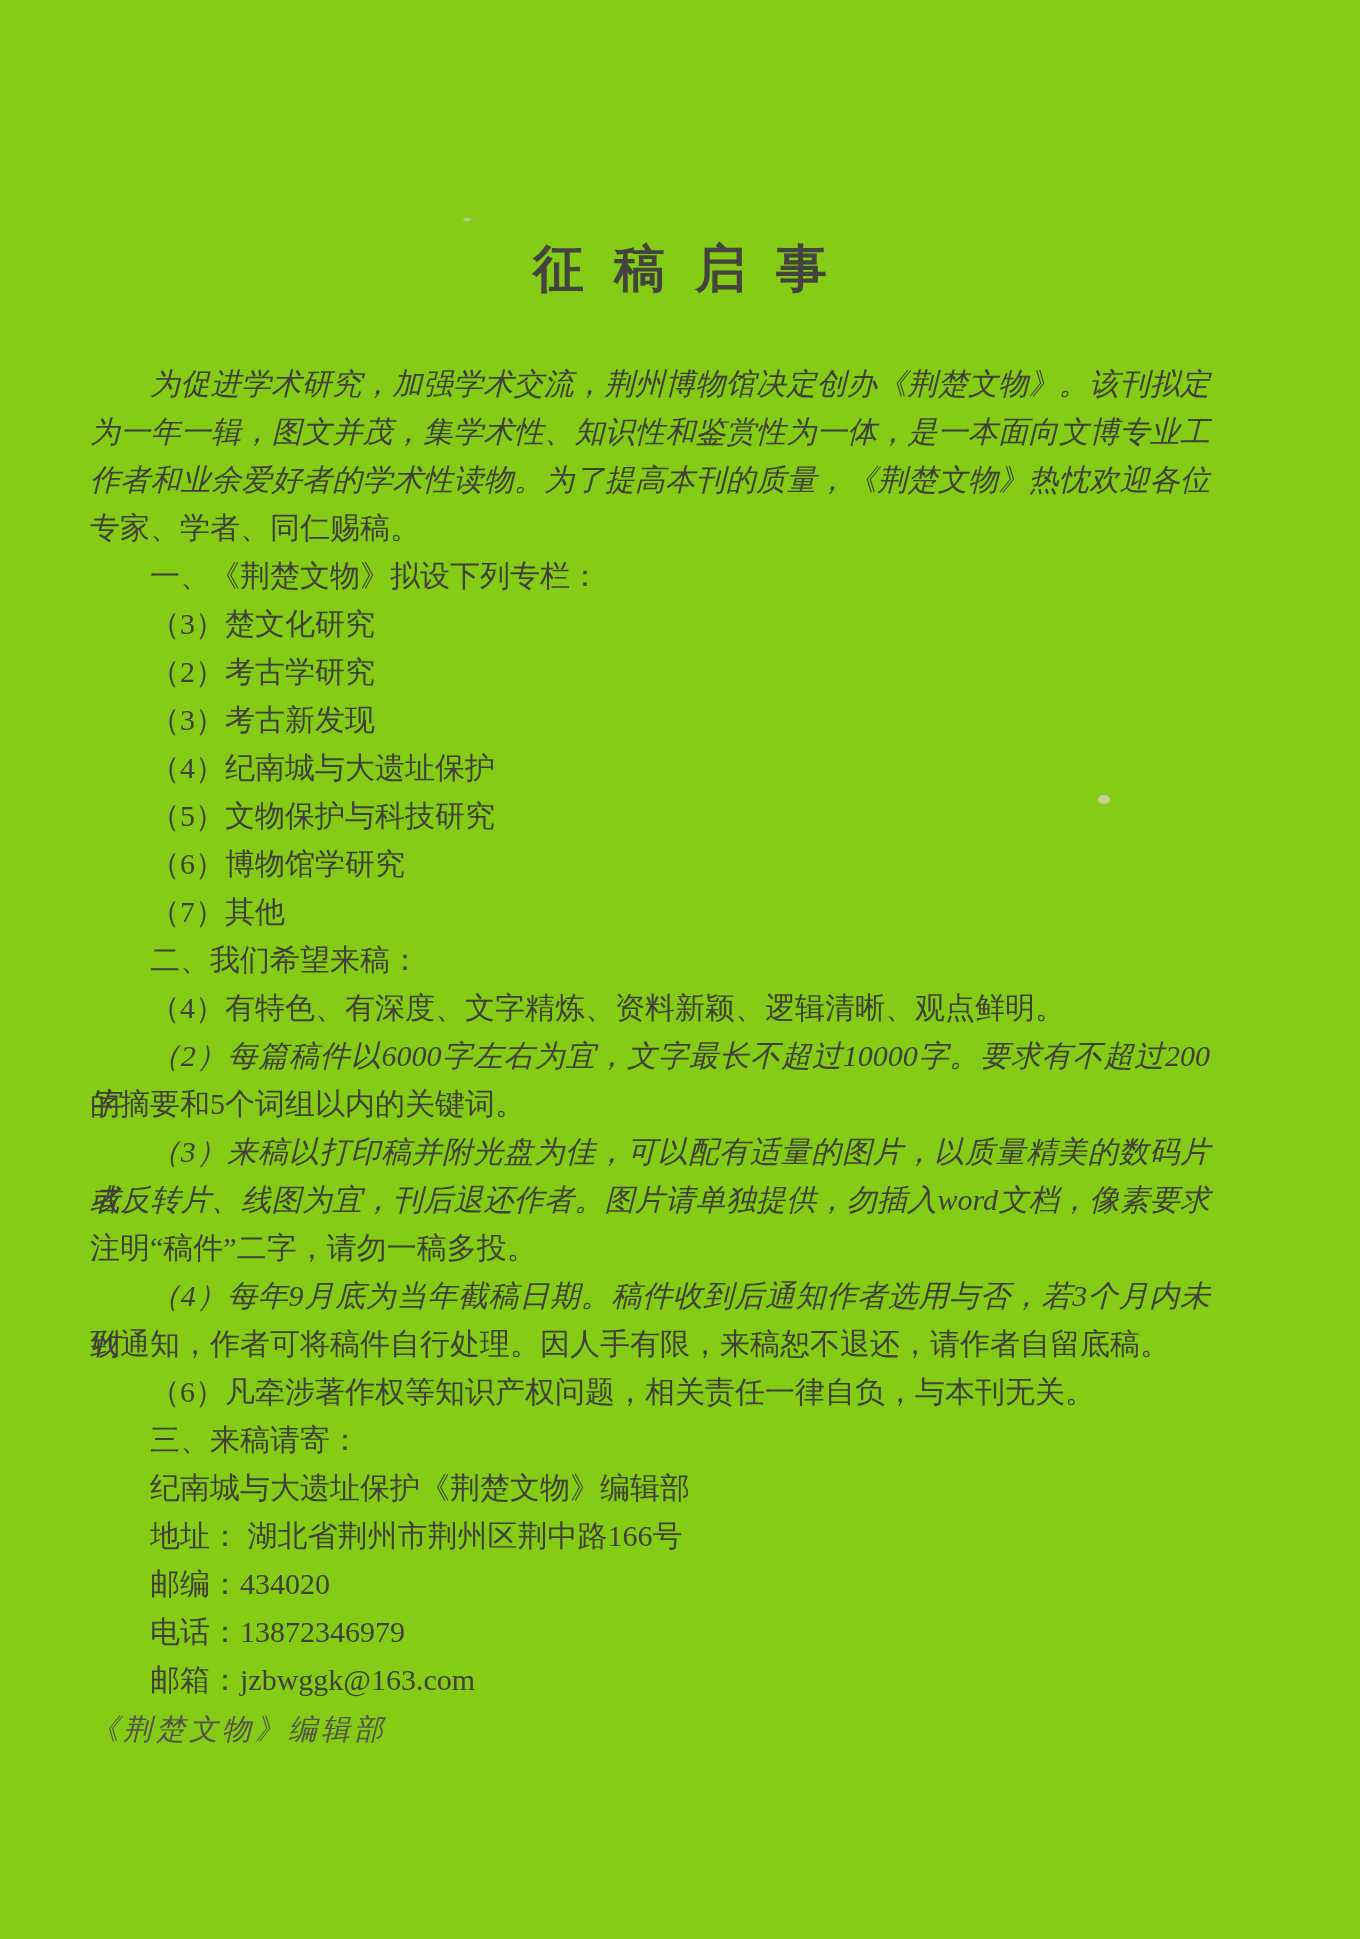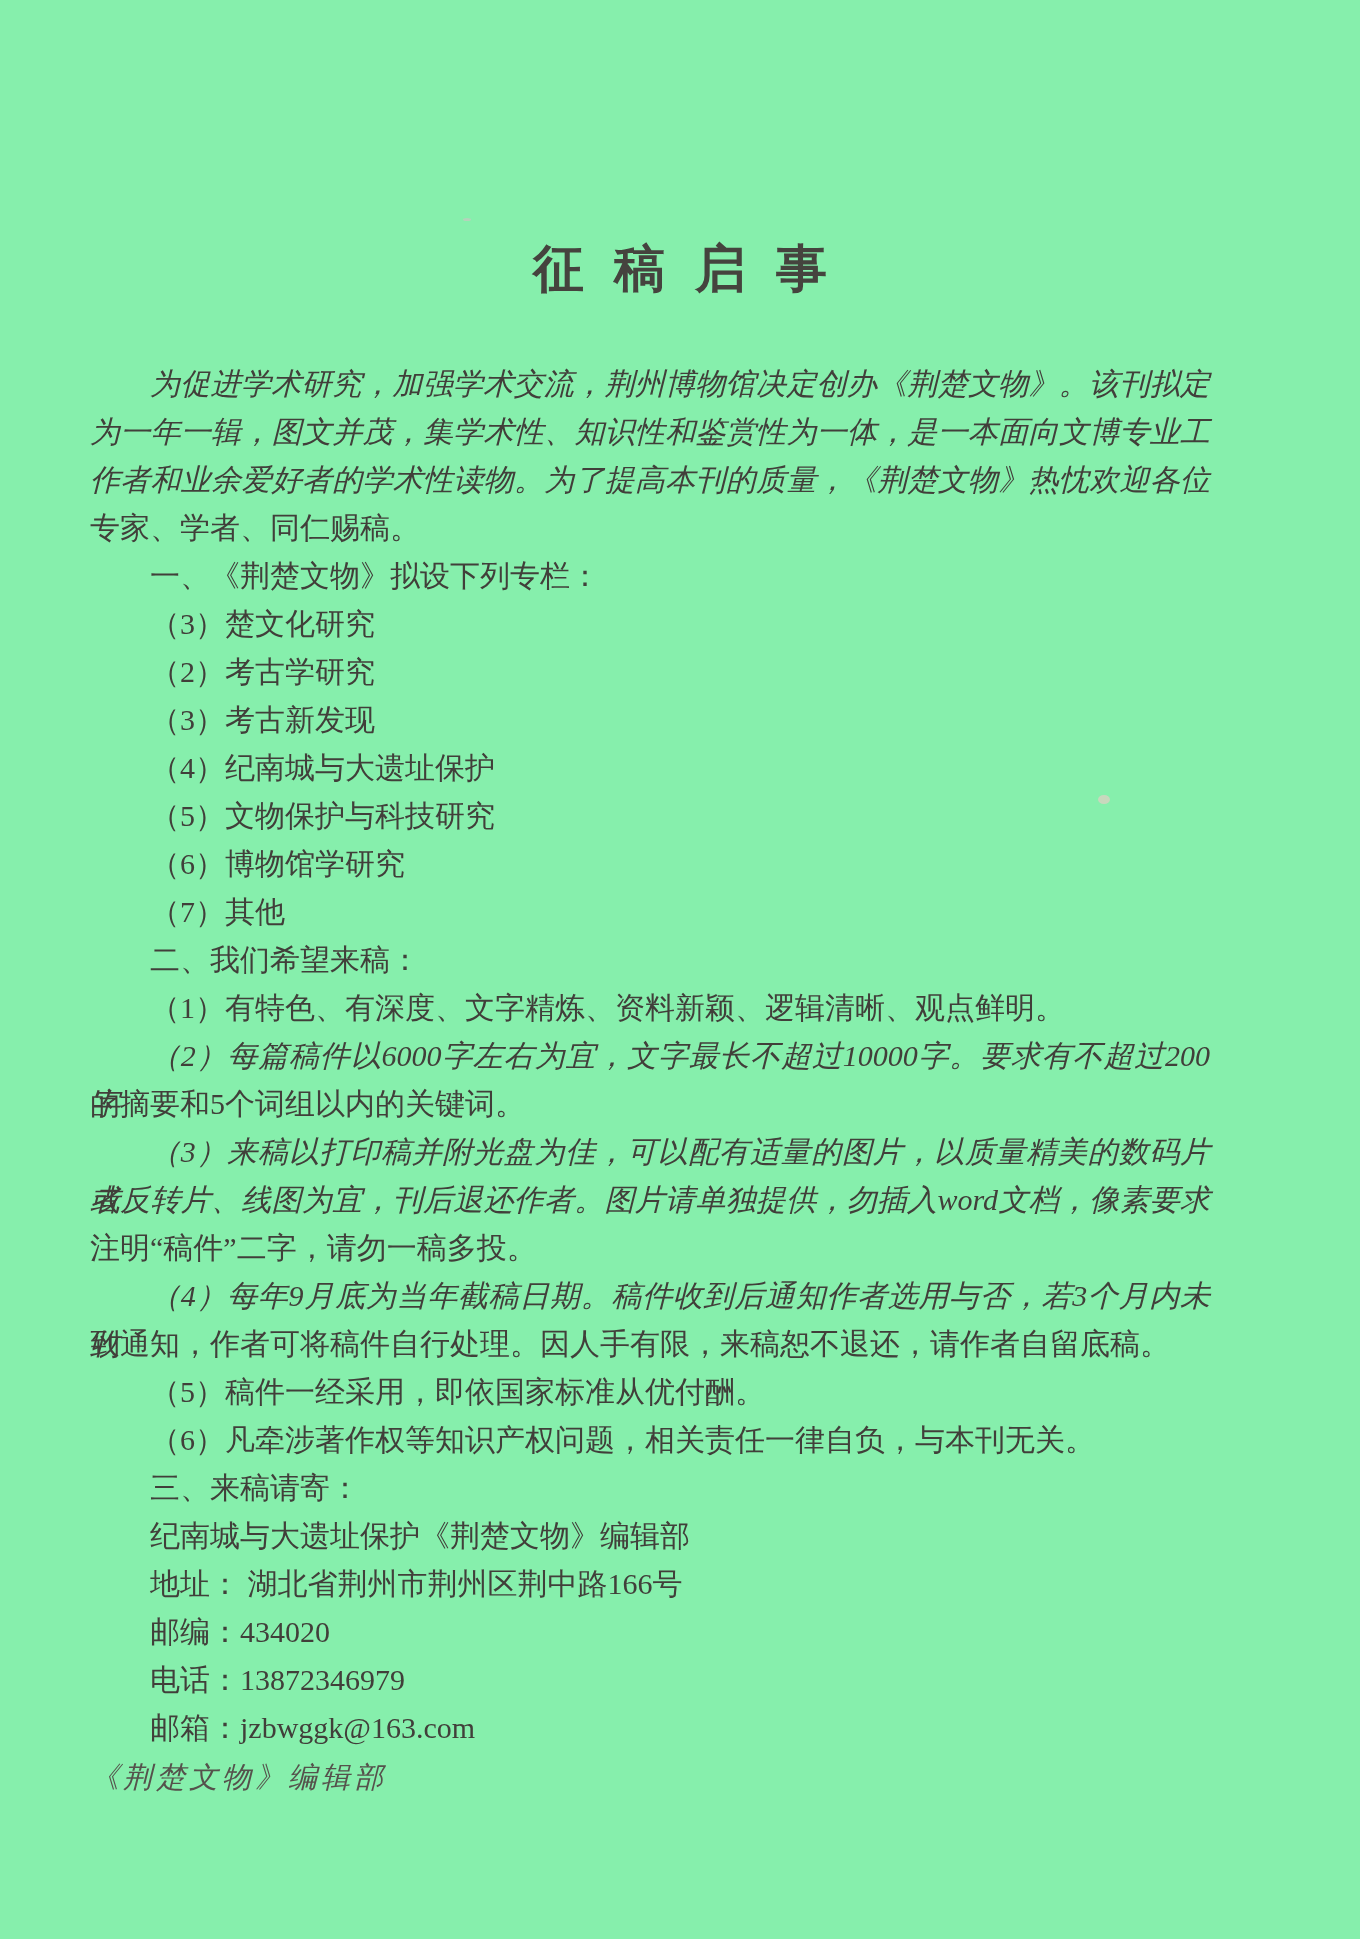--- a/index.html
+++ b/index.html
@@ -6,21 +6,21 @@
     margin: 0;
     padding: 0;
     background: #f4f3f0;
     font-family: "Liberation Serif", "DejaVu Serif", serif;
   }
   .page {
     position: relative;
     width: 1360px;
     height: 1939px;
     margin: 0 auto;
-    background: #86efac;
+    background: #84cc16;
     color: #413f3a;
     overflow: hidden;
   }
   
   .speck-1 {
     position: absolute;
     left: 463px; top: 218px;
     width: 8px; height: 3px;
     background: #c9c7c2;
     border-radius: 50%;
@@ -98,29 +98,28 @@
       <div class="line">专家、学者、同仁赐稿。</div>
       <div class="line indent">一、《荆楚文物》拟设下列专栏：</div>
       <div class="line indent">（3）楚文化研究</div>
       <div class="line indent">（2）考古学研究</div>
       <div class="line indent">（3）考古新发现</div>
       <div class="line indent">（4）纪南城与大遗址保护</div>
       <div class="line indent">（5）文物保护与科技研究</div>
       <div class="line indent">（6）博物馆学研究</div>
       <div class="line indent">（7）其他</div>
       <div class="line indent">二、我们希望来稿：</div>
-      <div class="line indent">（1）有特色、有深度、文字精炼、资料新颖、逻辑清晰、观点鲜明。</div>
+      <div class="line indent">（4）有特色、有深度、文字精炼、资料新颖、逻辑清晰、观点鲜明。</div>
       <div class="line indent justify">（2）每篇稿件以6000字左右为宜，文字最长不超过10000字。要求有不超过200字</div>
       <div class="line">的摘要和5个词组以内的关键词。</div>
       <div class="line indent justify">（3）来稿以打印稿并附光盘为佳，可以配有适量的图片，以质量精美的数码片或</div>
       <div class="line justify">者反转片、线图为宜，刊后退还作者。图片请单独提供，勿插入word文档，像素要求</div>
       <div class="line">注明“稿件”二字，请勿一稿多投。</div>
       <div class="line indent justify">（4）每年9月底为当年截稿日期。稿件收到后通知作者选用与否，若3个月内未收</div>
       <div class="line">到通知，作者可将稿件自行处理。因人手有限，来稿恕不退还，请作者自留底稿。</div>
-      <div class="line indent">（5）稿件一经采用，即依国家标准从优付酬。</div>
       <div class="line indent">（6）凡牵涉著作权等知识产权问题，相关责任一律自负，与本刊无关。</div>
       <div class="line indent">三、来稿请寄：</div>
       <div class="line indent">纪南城与大遗址保护《荆楚文物》编辑部</div>
       <div class="line indent">地址：  湖北省荆州市荆州区荆中路166号</div>
       <div class="line indent">邮编：434020</div>
       <div class="line indent">电话：13872346979</div>
       <div class="line indent">邮箱：jzbwggk@163.com</div>
     </div>
 
   <div class="signature">《荆楚文物》编辑部</div>

